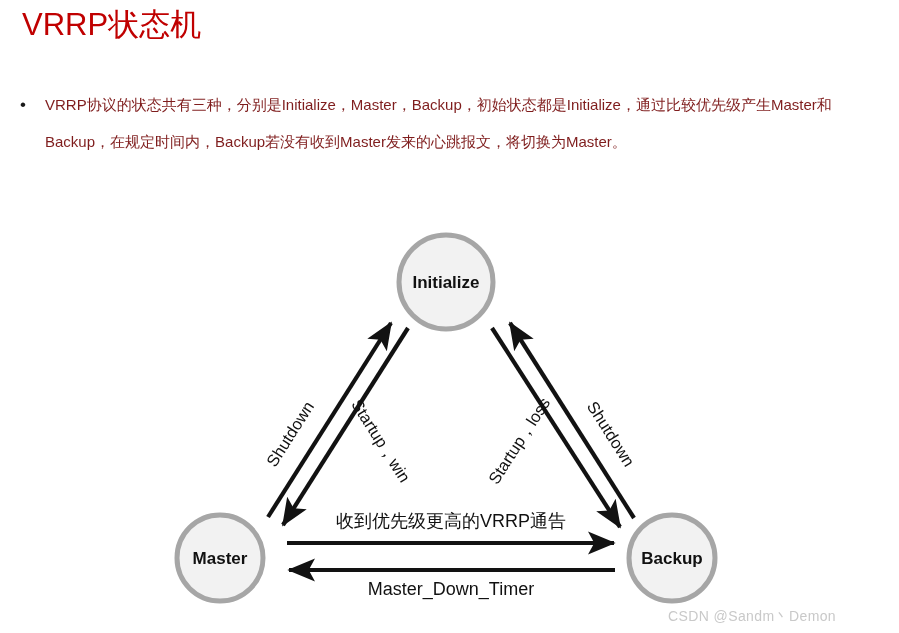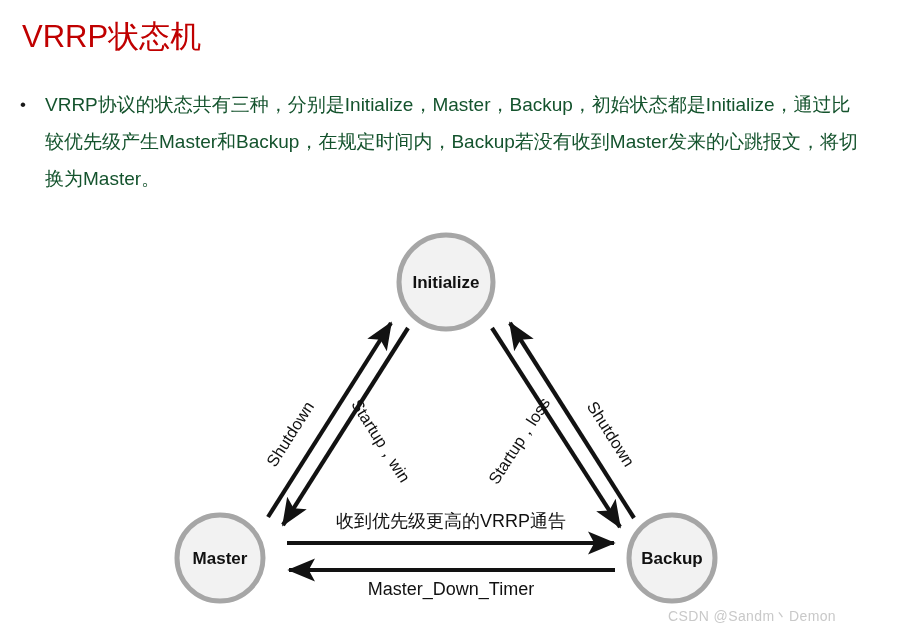--- a/index.html
+++ b/index.html
@@ -26,21 +26,20 @@
   
   #slide-title {
     position: absolute;
     left: 22px;
     top: 4px;
     font-size: 31px;
     font-weight: 400;
     color: #c00000;
     letter-spacing: 0px;
     white-space: nowrap;
-    margin-top: 12px;
   }
 
   
   #body-block {
     position: absolute;
     left: 20px;
     top: 86px;
     width: 845px;
   }
   #bullet-row {
@@ -50,23 +49,23 @@
   #bullet-marker {
     width: 25px;
     flex: 0 0 25px;
     font-size: 17px;
     line-height: 37px;
     color: #1a1a1a;
     text-align: left;
   }
   #bullet-text {
     flex: 1 1 auto;
-    font-size: 19px;
+    font-size: 15px;
     line-height: 37px;
-    color: #14532d;
+    color: #7f1d1d;
     text-align: left;
     word-break: break-word;
   }
 
   
   #diagram {
     position: absolute;
     left: 0;
     top: 205px;
     width: 899px;

